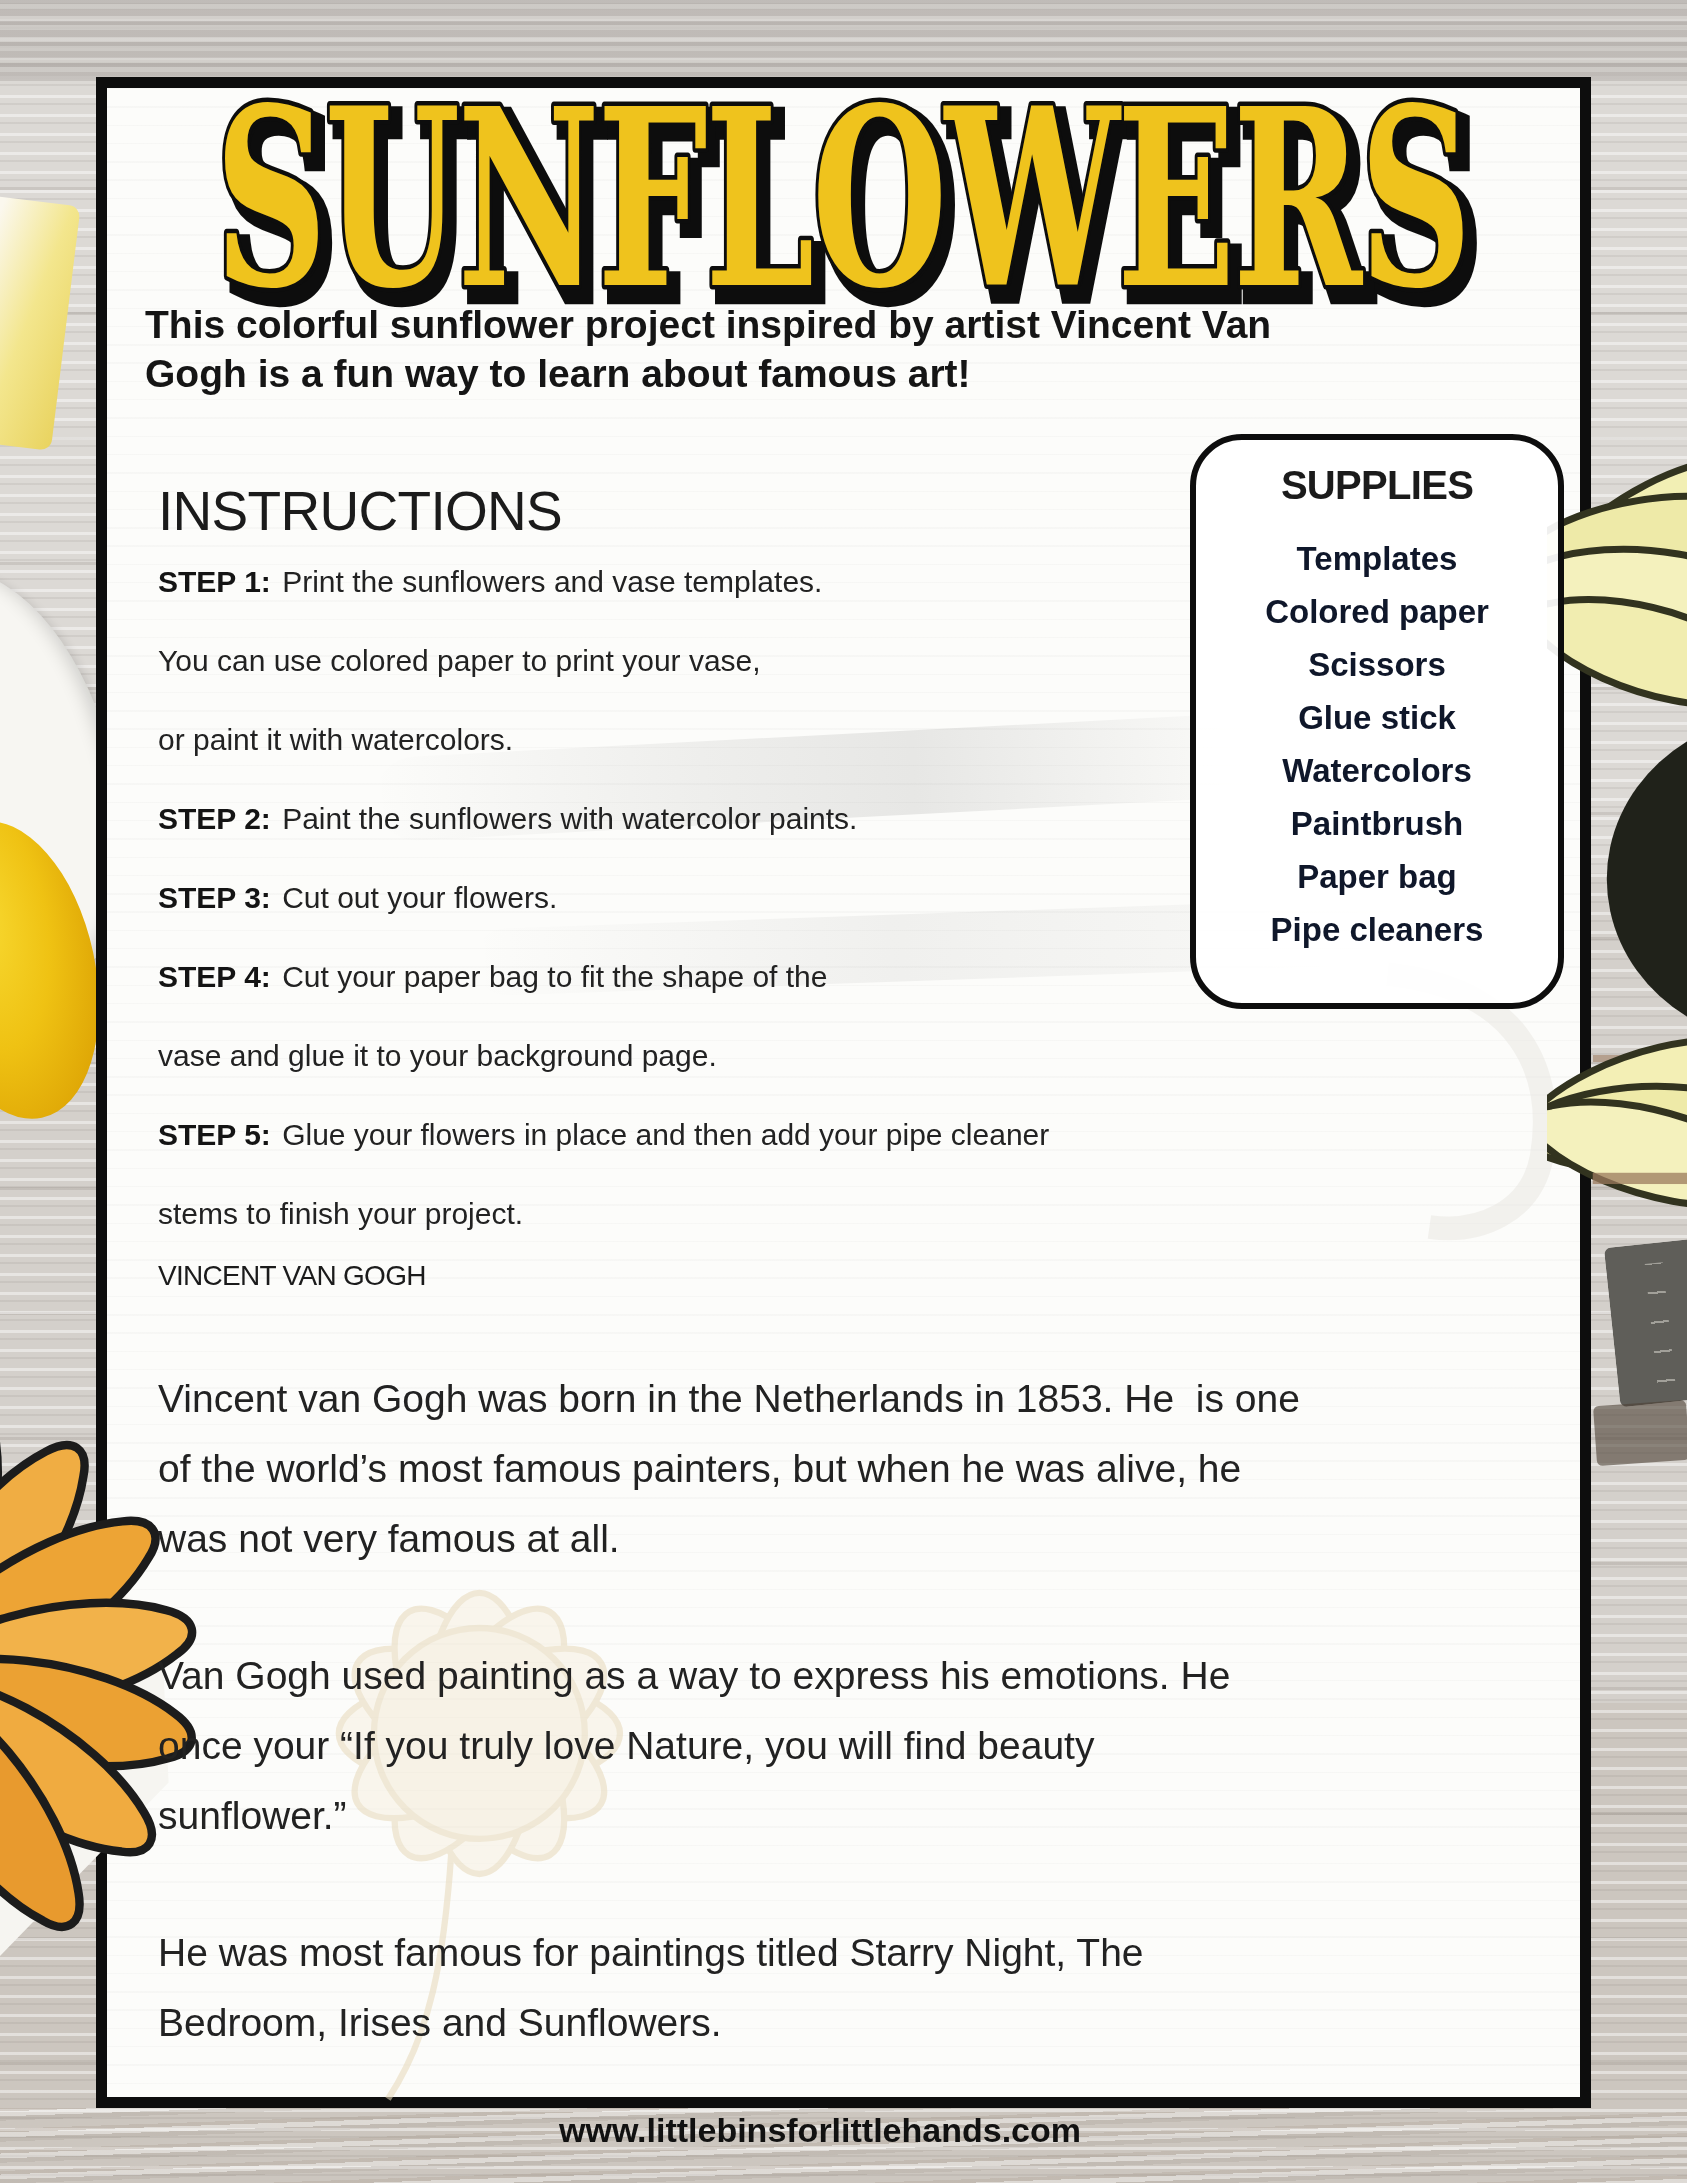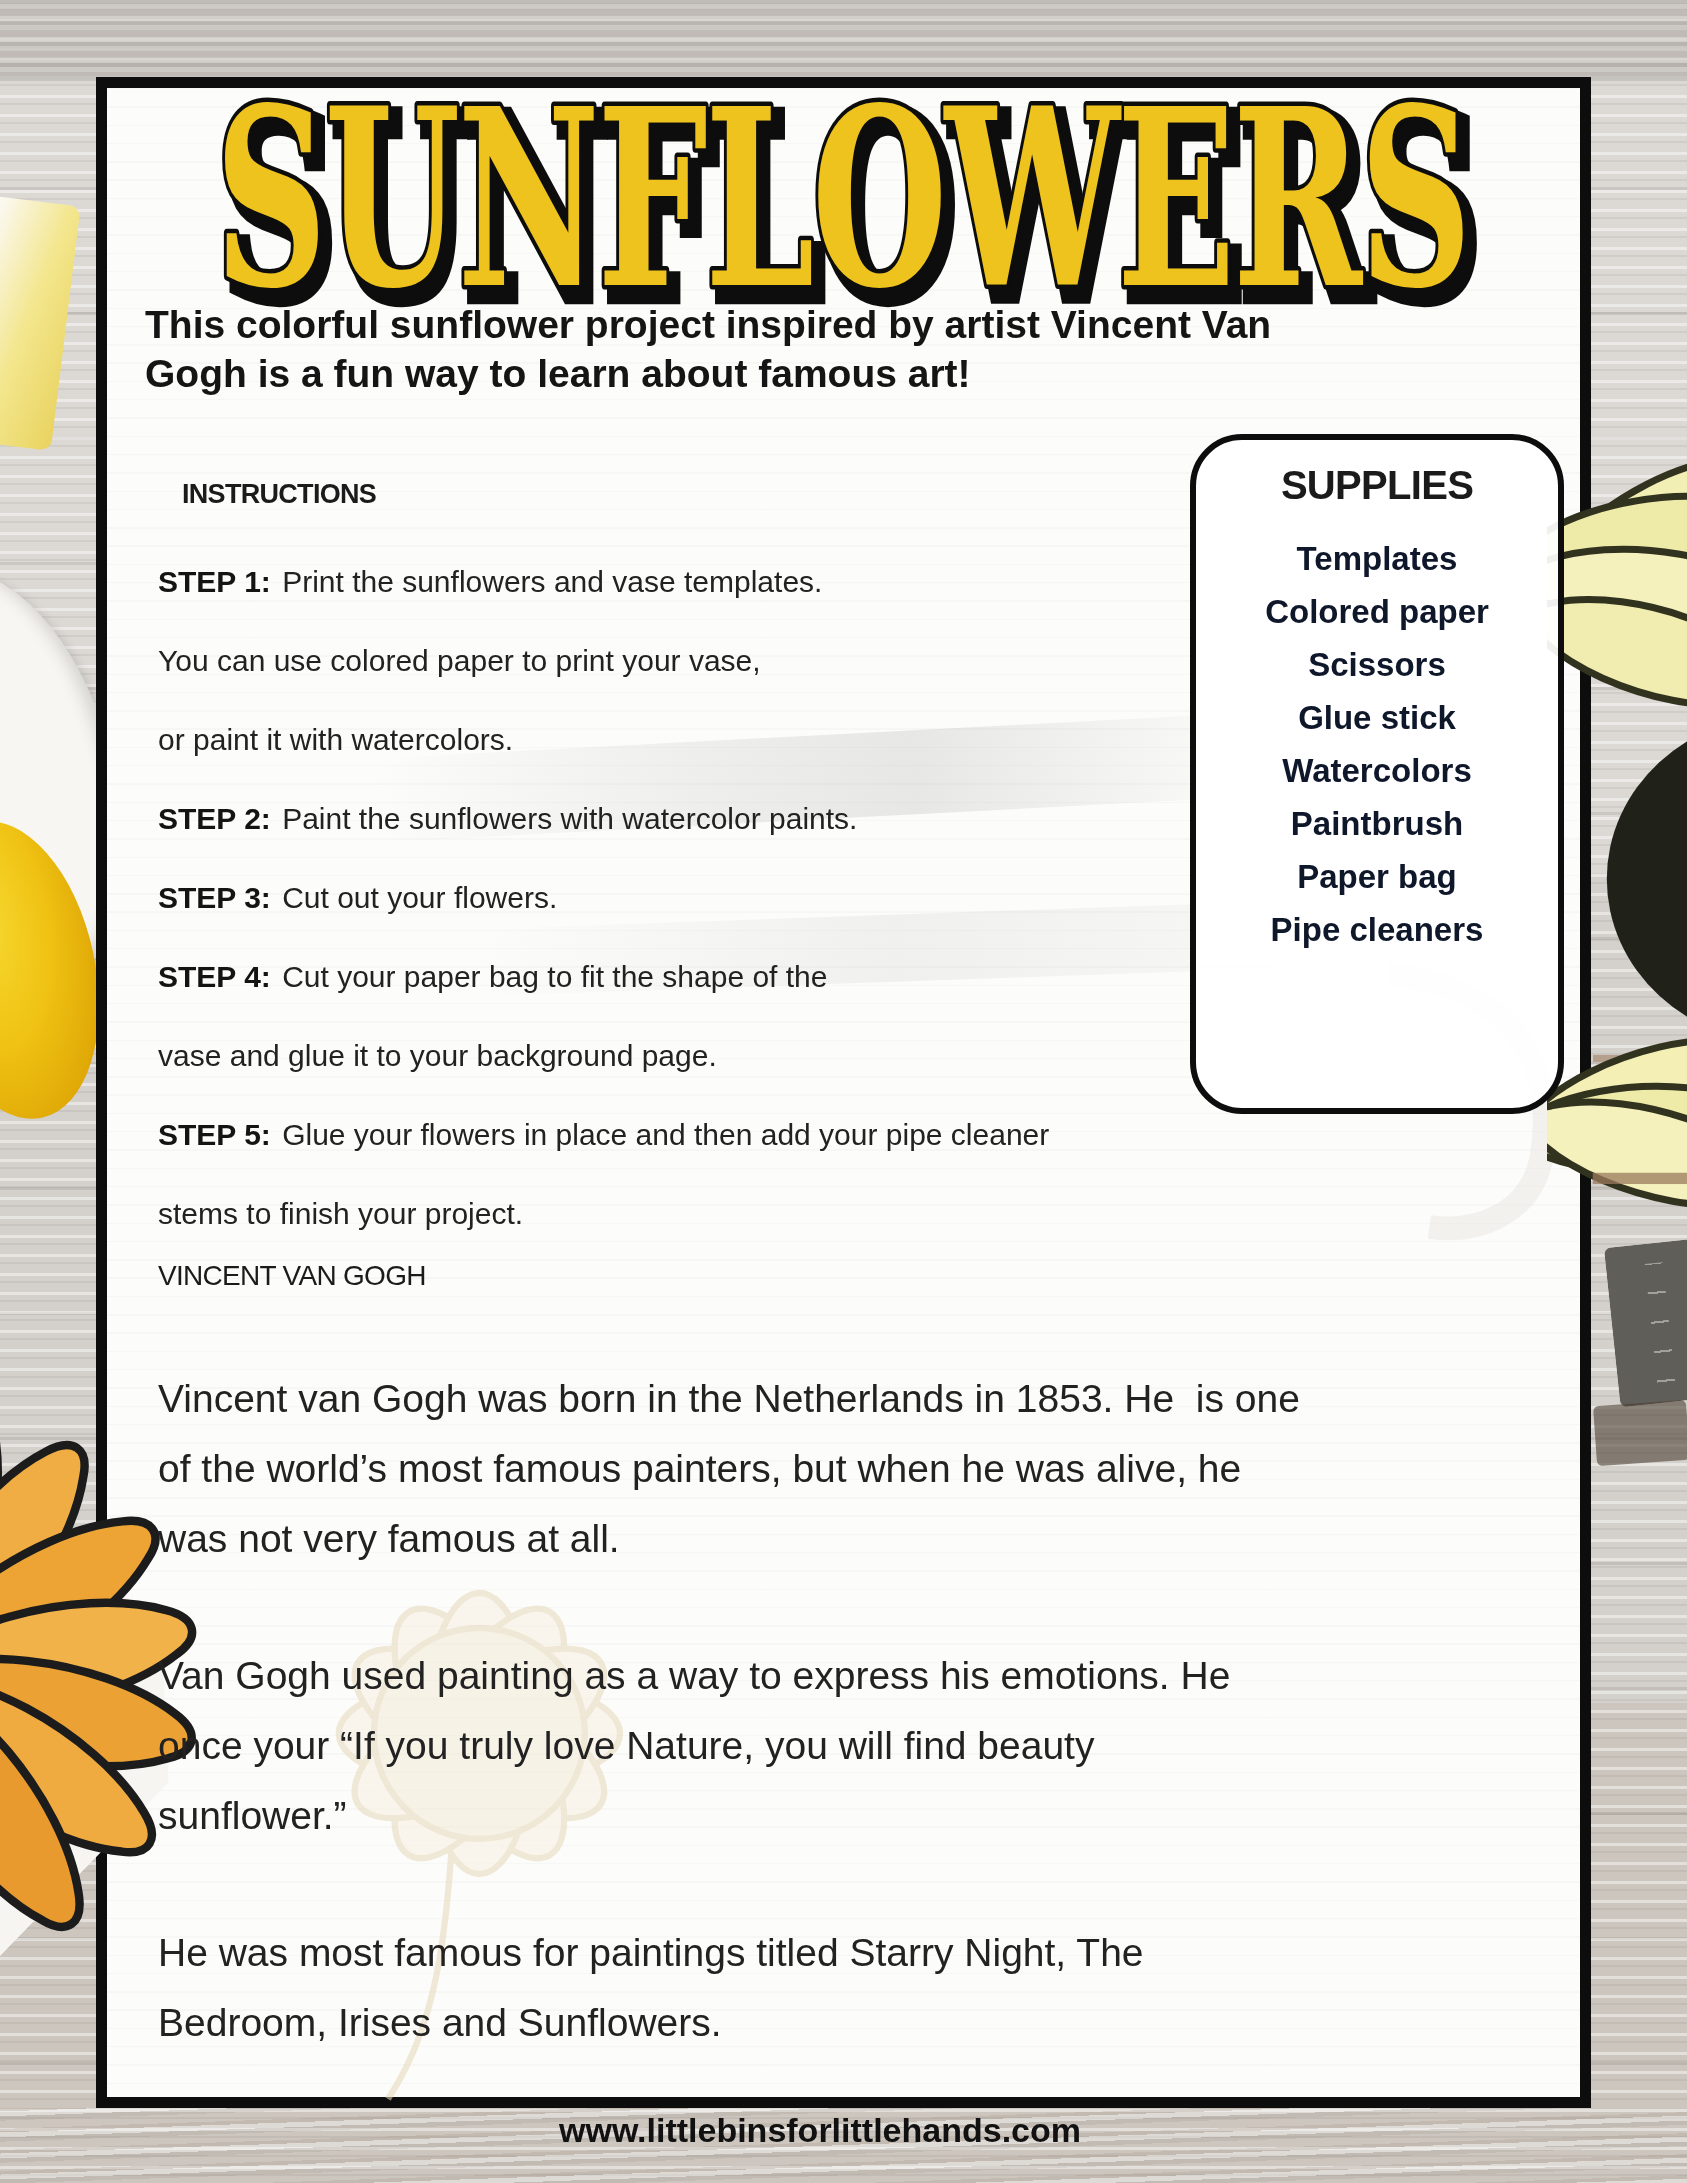--- a/index.html
+++ b/index.html
@@ -52,30 +52,30 @@
   .title-svg{left:67px;top:7px;width:1336px;height:211px;z-index:3;overflow:visible;}
   .title-svg text{font-family:"DejaVu Serif", serif;font-weight:700;font-size:350px;
     text-anchor:middle;letter-spacing:-6px;}
   .title-shadow{fill:#0d0d0d;stroke:#0d0d0d;stroke-width:26px;}
   .title-main{fill:#efc31d;stroke:#0d0d0d;stroke-width:13px;paint-order:stroke;stroke-linejoin:round;}
 
   .subtitle{left:38px;top:212px;width:1416px;text-align:left;
     font-size:39px;font-weight:700;line-height:49px;color:#151515;}
 
   
-  .instructions-heading{left:51px;top:391px;font-size:27px;font-weight:700;letter-spacing:-0.7px;margin-left:24px;}
+  .instructions-heading{left:51px;top:391px;font-size:55px;font-weight:400;letter-spacing:-0.7px;}
   .steps{left:51px;top:454px;width:1389px;}
   .steps > div{position:static;}
   .step-line{display:block;height:79px;line-height:79px;font-size:30px;white-space:pre;color:#222;}
   .step-label{position:static;font-weight:700;color:#141414;margin-right:11.3px;}
   .step-label:empty{margin-right:0;}
   .step-text{position:static;}
 
   
-  .supplies{left:1083px;top:346px;width:374px;height:680px;border:6.3px solid #0d0d0d;
+  .supplies{left:1083px;top:346px;width:374px;height:575px;border:6.3px solid #0d0d0d;
     border-radius:52px;background:rgba(255,255,255,.93);z-index:4;}
   .supplies-heading{position:static;display:block;margin-top:22.5px;text-align:center;
     font-size:40px;font-weight:700;letter-spacing:-0.7px;}
   .supplies-items{position:static;display:block;margin-top:24px;}
   .supply-item{position:static;display:block;text-align:center;font-size:33px;font-weight:700;line-height:53px;color:#0f172a;}
 
   
   .vg-heading{left:51px;top:1172px;font-size:28px;font-weight:400;letter-spacing:-0.7px;}
   .vg-paragraphs{left:51px;top:1276px;width:1410px;}
   .vg-para{position:static;display:block;margin-bottom:67px;}

